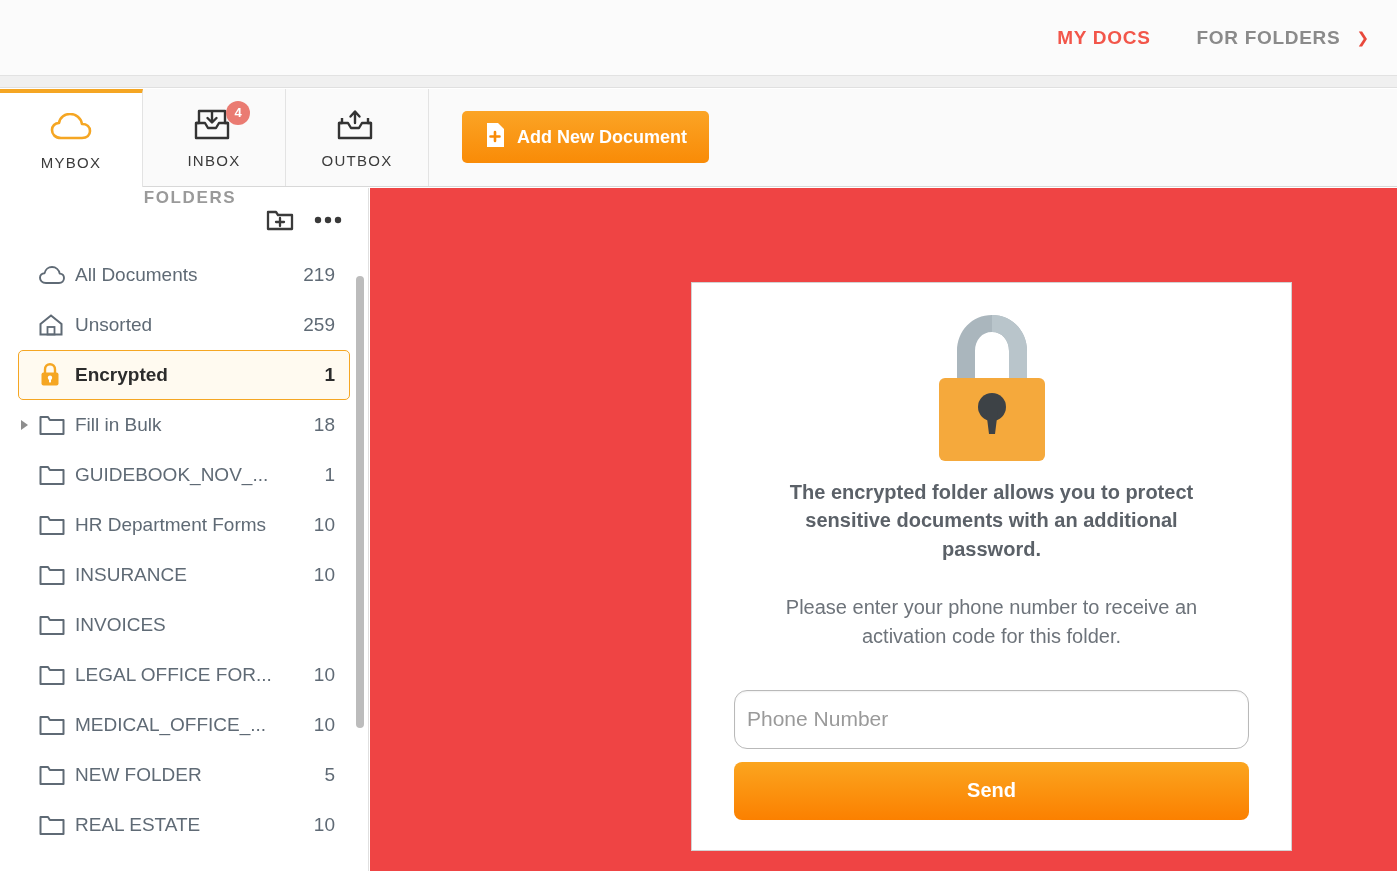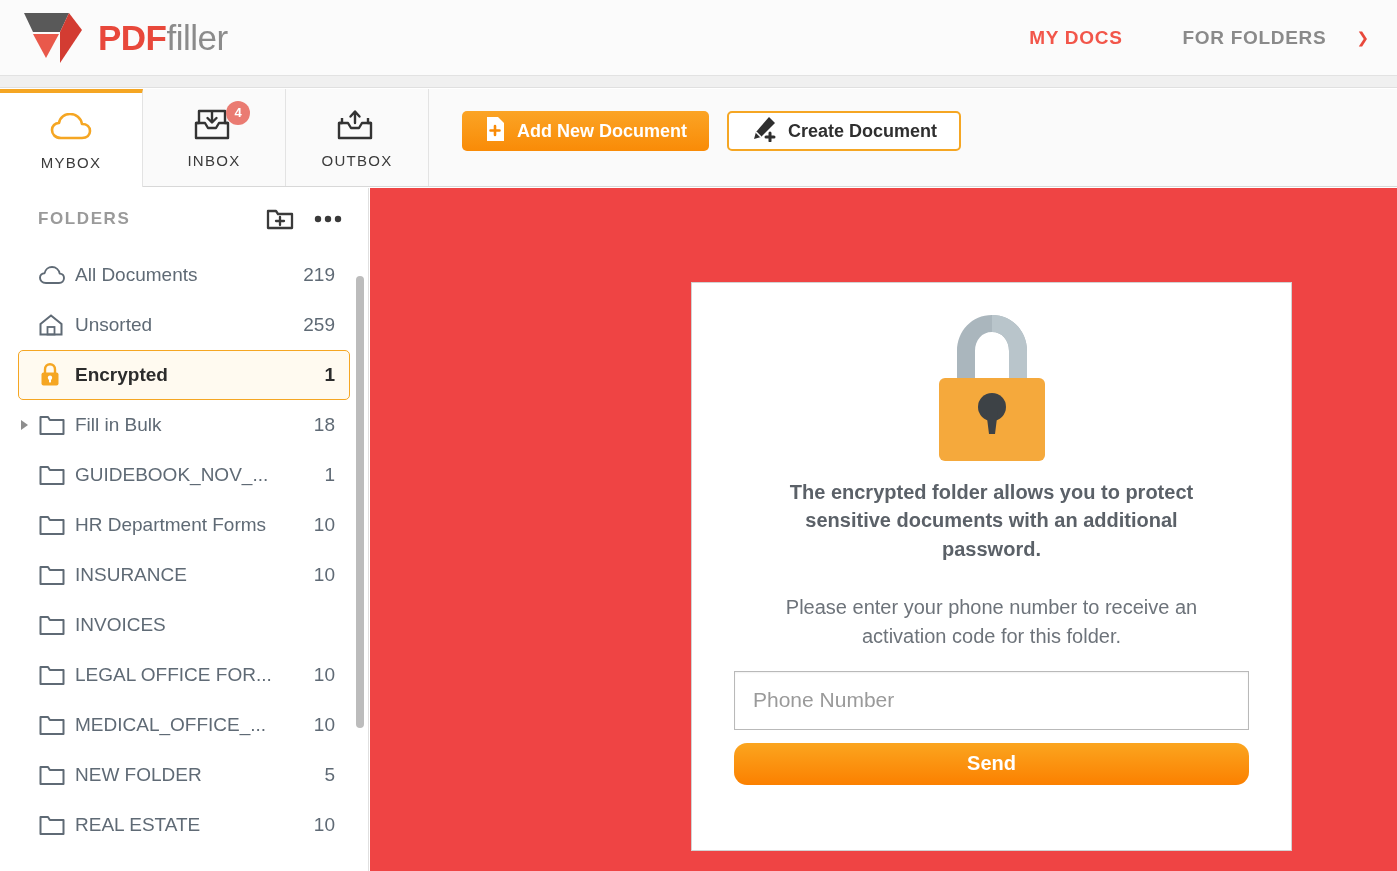--- a/index.html
+++ b/index.html
@@ -31,21 +31,21 @@
   .logo-mark { width: 62px; height: 56px; display: block; }
   .logo-text {
     font-size: 35px; font-weight: bold; letter-spacing: -0.5px;
     line-height: 1; white-space: nowrap;
   }
   .logo-pdf { color: #e8483b; }
   .logo-filler { color: #8b8b8b; font-weight: normal; }
 
   .header-nav {
     margin-left: auto; margin-right: 28px;
-    display: flex; align-items: center; gap: 60px;
+    display: flex; align-items: center; gap: 46px;
   }
   .nav-link {
     font-size: 19px; font-weight: bold; letter-spacing: 0.7px;
     white-space: nowrap; cursor: pointer;
   }
   .nav-link.accent { color: #f2564a; }
   .nav-link.muted  { color: #8a8a8a; }
   .nav-caret {
     color: #e8483b; font-size: 15px; margin-left: -30px;
     display: inline-block; cursor: pointer;
@@ -91,21 +91,21 @@
     position: absolute; top: -6px; right: -16px;
     width: 24px; height: 24px; border-radius: 50%;
     background: #ea7b72; color: #ffffff;
     font-size: 13px; font-weight: bold;
     display: flex; align-items: center; justify-content: center;
   }
 
   .tab-actions { display: flex; align-items: center; gap: 18px; margin-left: 33px; margin-top: 22px; }
   .btn {
     display: inline-flex; align-items: center; gap: 11px;
-    height: 40px; padding: 0 22px;
+    height: 52px; padding: 0 22px;
     border-radius: 5px; cursor: pointer;
     font-size: 18px; font-weight: bold;
     white-space: nowrap;
     text-align: center;
   }
   .btn-primary {
     background: linear-gradient(180deg, #fba425 0%, #f98b07 100%);
     color: #ffffff; border: none;
   }
   .btn-outline {
@@ -116,21 +116,21 @@
   
   .sidebar {
     position: absolute; left: 0; top: 188px;
     width: 369px; height: 683px;
     background: #ffffff;
     border-right: 1px solid #e0e0e0;
     overflow: hidden;
   }
   .folders-head {
     display: flex; align-items: center;
-    height: 62px; padding: 0 26px 0 38px;
+    height: 62px; padding: 0 26px 0 38px; flex-direction: column;
   }
   .folders-title {
     font-size: 17px; font-weight: bold;
     letter-spacing: 1.6px; color: #9a9a9a;
   }
   .folders-head-actions { margin-left: auto; display: flex; align-items: center; gap: 20px; }
   .icon-btn { cursor: pointer; display: flex; align-items: center; justify-content: center; }
 
   .folder-list { padding: 0 18px 0 18px; }
   .folder-item {
@@ -192,56 +192,48 @@
     font-size: 20px; font-weight: bold; line-height: 1.42;
     color: #5b6168;
   }
   .card-sub {
     margin-top: 30px;
     width: 470px; text-align: center;
     font-size: 20px; line-height: 1.42;
     color: #6d737a;
   }
   .phone-input {
-    margin-top: 21px;
+    margin-top: 40px;
     width: 515px; height: 59px;
-    border: 1px solid #b9b9b9; border-radius: 0;
+    border: 1px solid #b9b9b9; border-radius: 13px;
     background: #ffffff;
     font-family: "Liberation Sans", sans-serif;
     font-size: 21px; color: #35393d;
-    padding: 0 18px;
+    padding: 0 12px;
     box-shadow: inset 0 1px 2px rgba(0,0,0,0.06);
     outline: none;
   }
   .phone-input::placeholder { color: #9a9a9a; }
   .send-btn {
     margin-top: 13px;
-    width: 515px; height: 42px;
-    border: none; border-radius: 13px;
+    width: 515px; height: 58px;
+    border: none; border-radius: 8px;
     background: linear-gradient(180deg, #fba51f 0%, #fb8000 100%);
     color: #ffffff;
     font-family: "Liberation Sans", sans-serif;
     font-size: 20px; font-weight: bold;
     cursor: pointer;
   }
 </style>
 </head>
 <body>
 
 <div class="app">
 
   <div class="header">
-    <div class="logo-block">
-      <svg class="logo-mark" viewBox="0 0 62 56">
-        <polygon points="2,3 47,3 38,22 11,22" fill="#595959"></polygon>
-        <polygon points="47,3 60,20 38,53 38,22" fill="#d33c32"></polygon>
-        <polygon points="11,24 37,24 24,48" fill="#e9594b"></polygon>
-      </svg>
-      <div class="logo-text"><span class="logo-pdf">PDF</span><span class="logo-filler">filler</span></div>
-    </div>
 
     <div class="header-nav">
       <span class="nav-link accent">MY DOCS</span>
       <span class="nav-link muted">FOR FOLDERS</span>
       <span class="nav-caret">❯</span>
     </div>
   </div>
 
   <div class="sub-strip"></div>
 
@@ -283,30 +275,20 @@
       <div class="btn btn-primary">
         <span>
           <svg width="22" height="26" viewBox="0 0 22 26">
             <path d="M3 1 L14 1 L20 7 L20 25 L3 25 Z" fill="#ffffff"></path>
             <path d="M11 10 L11 19 M6.5 14.5 L15.5 14.5" stroke="#f98b07" stroke-width="2.6" stroke-linecap="round"></path>
           </svg>
         </span>
         <span>Add New Document</span>
       </div>
 
-      <div class="btn btn-outline">
-        <span>
-          <svg width="26" height="26" viewBox="0 0 26 26">
-            <path d="M18 1 L24 7 L10 21 L3 23 L5 16 Z" fill="#2f2f2f"></path>
-            <path d="M5 16 L10 21" stroke="#ffffff" stroke-width="1.6"></path>
-            <path d="M19 17 L19 25 M15 21 L23 21" stroke="#2f2f2f" stroke-width="3" stroke-linecap="round"></path>
-          </svg>
-        </span>
-        <span>Create Document</span>
-      </div>
     </div>
   </div>
 
   <div class="sidebar">
     <div class="folders-head">
       <span class="folders-title">FOLDERS</span>
       <div class="folders-head-actions">
         <span class="icon-btn">
           <svg width="28" height="24" viewBox="0 0 28 24">
             <path d="M2 4 L10 4 L12 7 L26 7 L26 21 L2 21 Z" fill="none" stroke="#3a3a3a" stroke-width="2.3" stroke-linejoin="round"></path>

